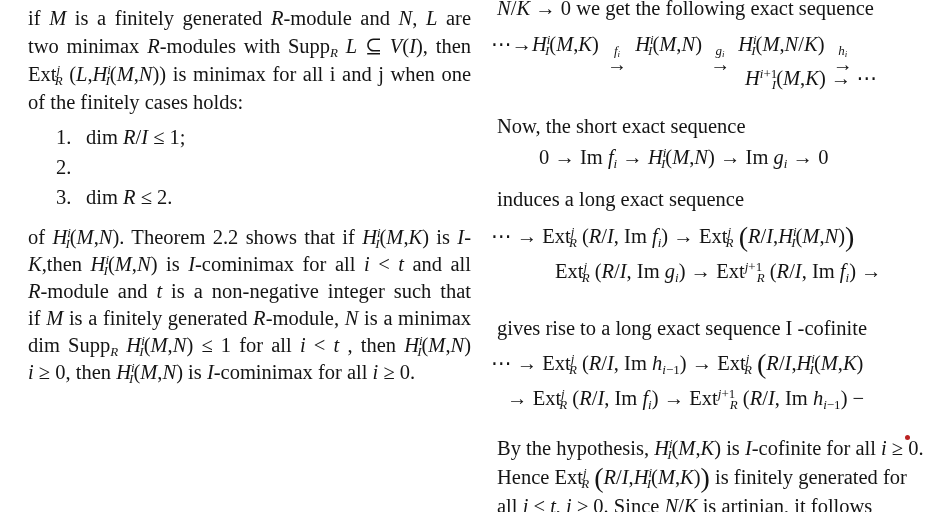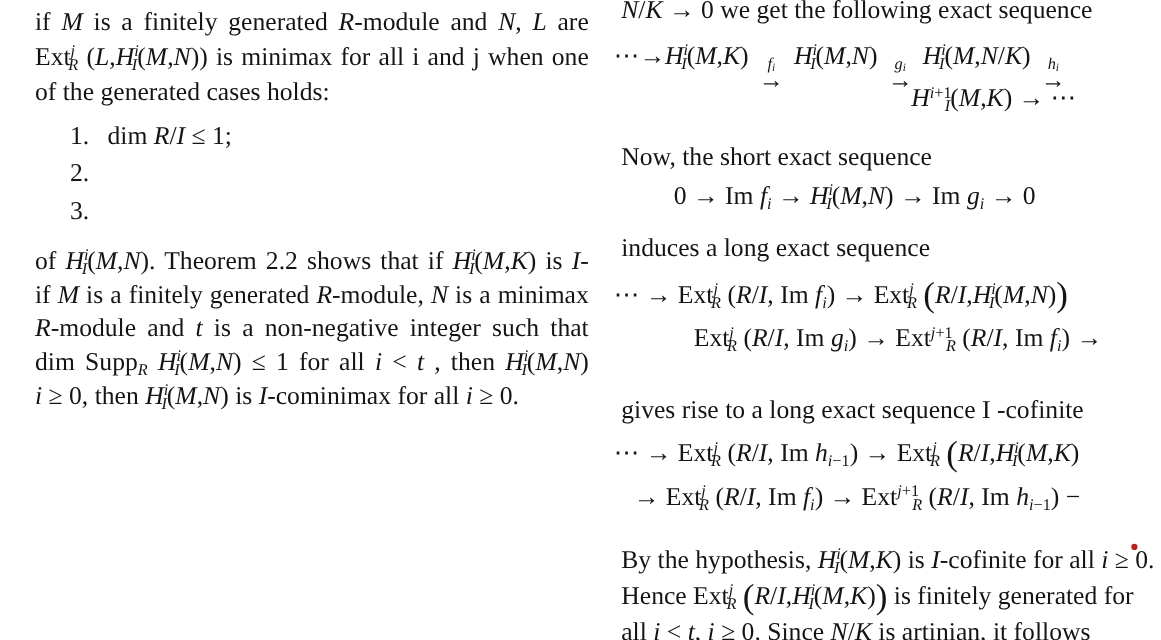--- a/index.html
+++ b/index.html
@@ -51,60 +51,63 @@
              border-radius: 50%; }
 </style>
 </head>
 <body>
 
 <div class="page">
 
   <div class="col-left">
     <div>
       <div class="ln j">if <i>M</i> is a finitely generated <i>R</i>-module and <i>N</i>, <i>L</i> are</div>
+      <div class="ln j">two minimax <i>R</i>-modules with Supp<sub><i>R</i></sub> <i>L</i> ⊆ <i>V</i>(<i>I</i>), then</div>
       <div class="ln j">Ext<sup><i>j</i></sup><sub><i>R</i></sub> (<i>L</i>,<i>H</i><sup><i>i</i></sup><sub><i>I</i></sub>(<i>M</i>,<i>N</i>)) is minimax for all i and j when one</div>
-      <div class="ln">of the generated cases holds:</div>
+      <div class="ln">of the finitely cases holds:</div>
     </div>
 
     <div class="list">
       <div class="li">
         <span class="num">1.</span>
         <span>dim <i>R</i>/<i>I</i> ≤ 1;</span>
       </div>
       <div class="li">
         <span class="num">2.</span>
       </div>
       <div class="li">
         <span class="num">3.</span>
+        <span>dim <i>R</i> ≤ 2.</span>
       </div>
     </div>
 
     <div style="margin-top:12px;">
       <div class="ln2 j">of <i>H</i><sup><i>i</i></sup><sub><i>I</i></sub>(<i>M</i>,<i>N</i>). Theorem 2.2 shows that if <i>H</i><sup><i>i</i></sup><sub><i>I</i></sub>(<i>M</i>,<i>K</i>) is <i>I</i>-</div>
+      <div class="ln2 j"><i>K</i>,then <i>H</i><sup><i>i</i></sup><sub><i>I</i></sub>(<i>M</i>,<i>N</i>) is <i>I</i>-cominimax for all <i>i</i> &lt; <i>t</i> and all</div>
+      <div class="ln2 j"><i>R</i>-module and <i>t</i> is a non-negative integer such that</div>
       <div class="ln2 j">if <i>M</i> is a finitely generated <i>R</i>-module, <i>N</i> is a minimax</div>
-      <div class="ln2 j"><i>R</i>-module and <i>t</i> is a non-negative integer such that</div>
       <div class="ln2 j">dim Supp<sub><i>R</i></sub> <i>H</i><sup><i>i</i></sup><sub><i>I</i></sub>(<i>M</i>,<i>N</i>) ≤ 1 for all <i>i</i> &lt; <i>t</i> , then <i>H</i><sup><i>i</i></sup><sub><i>I</i></sub>(<i>M</i>,<i>N</i>)</div>
       <div class="ln2"><i>i</i> ≥ 0, then <i>H</i><sup><i>i</i></sup><sub><i>I</i></sub>(<i>M</i>,<i>N</i>) is <i>I</i>-cominimax for all <i>i</i> ≥ 0.</div>
     </div>
   </div>
 
   <div class="col-right">
     <div class="rln"><i>N</i>/<i>K</i> → 0 we get the following exact sequence</div>
 
     <div class="eq" style="margin-top:10px; height:34px; margin-left:-6px;">⋯→<i>H</i><sup><i>i</i></sup><sub><i>I</i></sub>(<i>M</i>,<i>K</i>) <m-o>
           <m-l><i>f</i><sub><i>i</i></sub></m-l>
           <m-a>→</m-a>
         </m-o> <i>H</i><sup><i>i</i></sup><sub><i>I</i></sub>(<i>M</i>,<i>N</i>) <m-o>
           <m-l><i>g</i><sub><i>i</i></sub></m-l>
           <m-a>→</m-a>
         </m-o> <i>H</i><sup><i>i</i></sup><sub><i>I</i></sub>(<i>M</i>,<i>N</i>/<i>K</i>) <m-o>
           <m-l><i>h</i><sub><i>i</i></sub></m-l>
           <m-a>→</m-a>
         </m-o></div>
-    <div class="eq" style="height:34px; text-align:right; padding-right:68px; width:432px; box-sizing:border-box;"><i>H</i><sup><i>i</i>+1</sup><sub><i>I</i></sub>(<i>M</i>,<i>K</i>) → ⋯</div>
+    <div class="eq" style="height:34px; text-align:right; padding-right:52px; width:432px; box-sizing:border-box;"><i>H</i><sup><i>i</i>+1</sup><sub><i>I</i></sub>(<i>M</i>,<i>K</i>) → ⋯</div>
 
     <div class="rln" style="margin-top:12px;">Now, the short exact sequence</div>
 
     <div class="eq" style="margin-top:6px; height:32px; padding-left:42px;">0 → Im <i>f</i><sub><i>i</i></sub> → <i>H</i><sup><i>i</i></sup><sub><i>I</i></sub>(<i>M</i>,<i>N</i>) → Im <i>g</i><sub><i>i</i></sub> → 0</div>
 
     <div class="rln" style="margin-top:7px;">induces a long exact sequence</div>
 
     <div class="eq" style="margin-top:8px; height:39px; margin-left:-6px;">⋯ → Ext<sup><i>j</i></sup><sub><i>R</i></sub> (<i>R</i>/<i>I</i>, Im <i>f</i><sub><i>i</i></sub>) → Ext<sup><i>j</i></sup><sub><i>R</i></sub> <m-p>(</m-p><i>R</i>/<i>I</i>,<i>H</i><sup><i>i</i></sup><sub><i>I</i></sub>(<i>M</i>,<i>N</i>)<m-p>)</m-p></div>
     <div class="eq" style="height:39px; padding-left:58px;">Ext<sup><i>j</i></sup><sub><i>R</i></sub> (<i>R</i>/<i>I</i>, Im <i>g</i><sub><i>i</i></sub>) → Ext<sup><i>j</i>+1</sup><sub><i>R</i></sub> (<i>R</i>/<i>I</i>, Im <i>f</i><sub><i>i</i></sub>) →</div>
 

